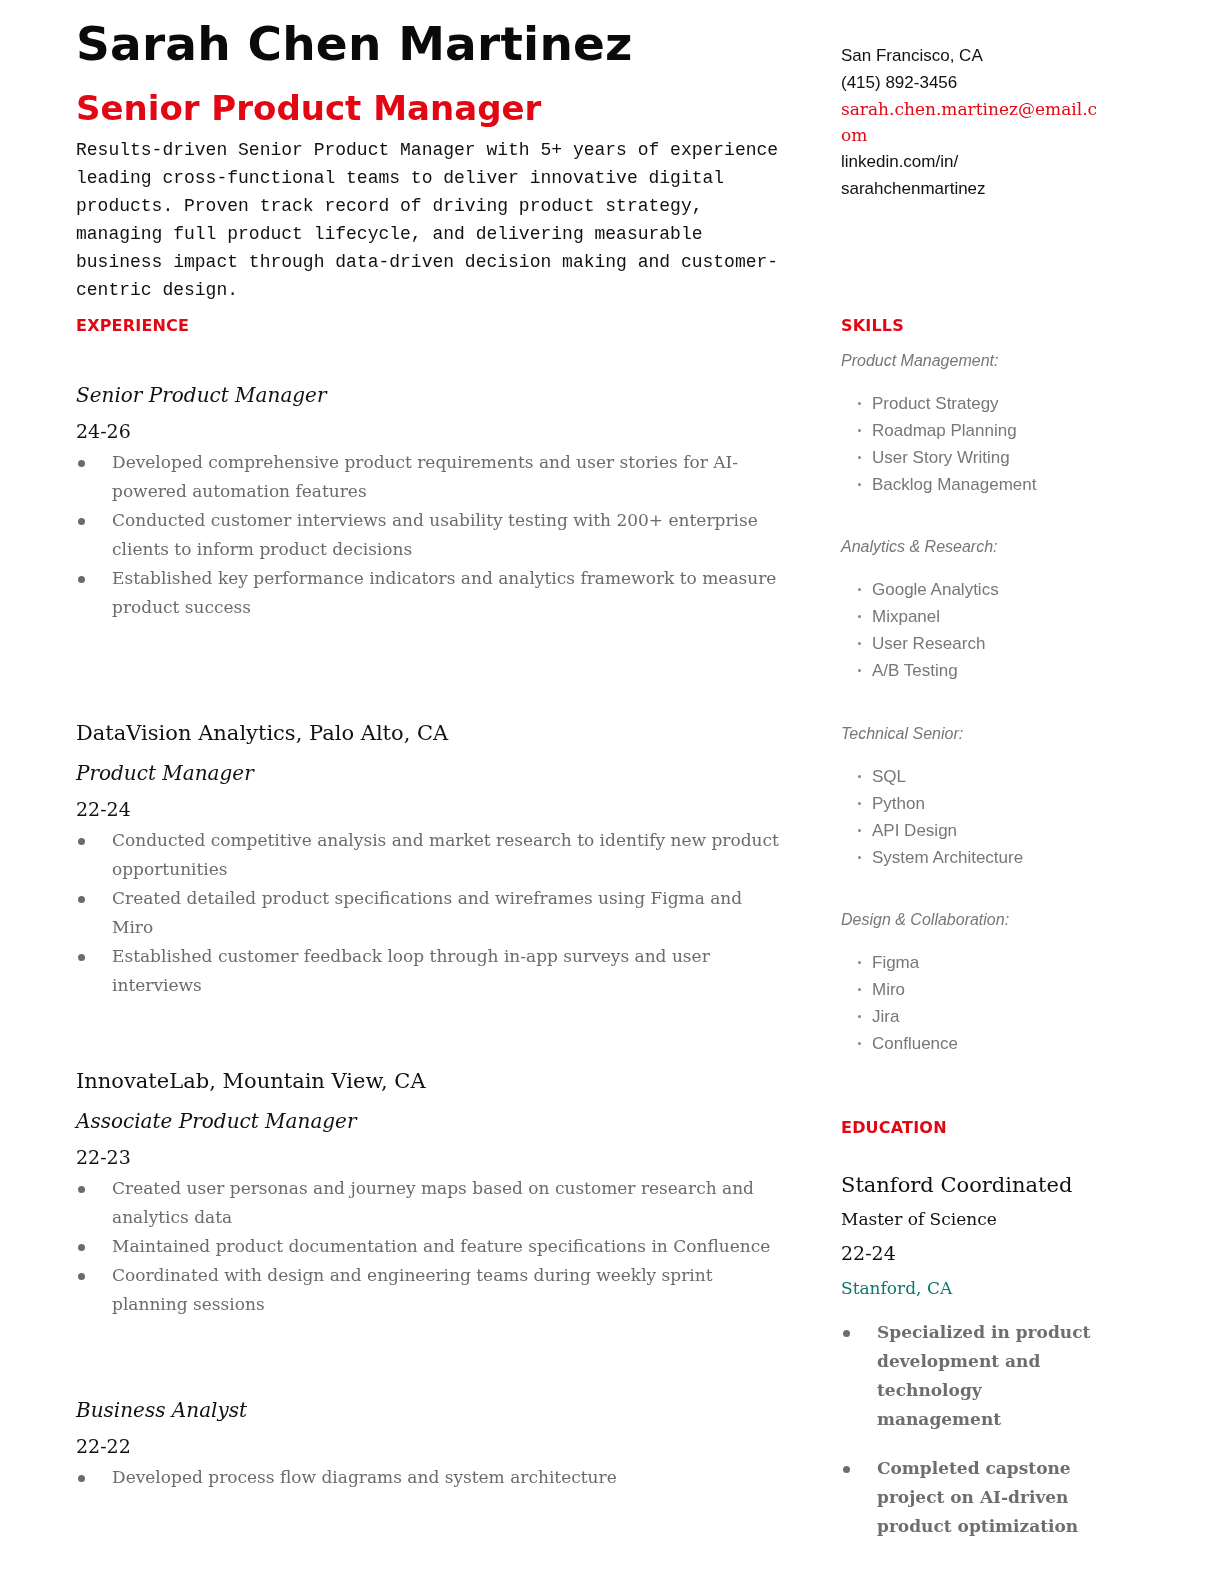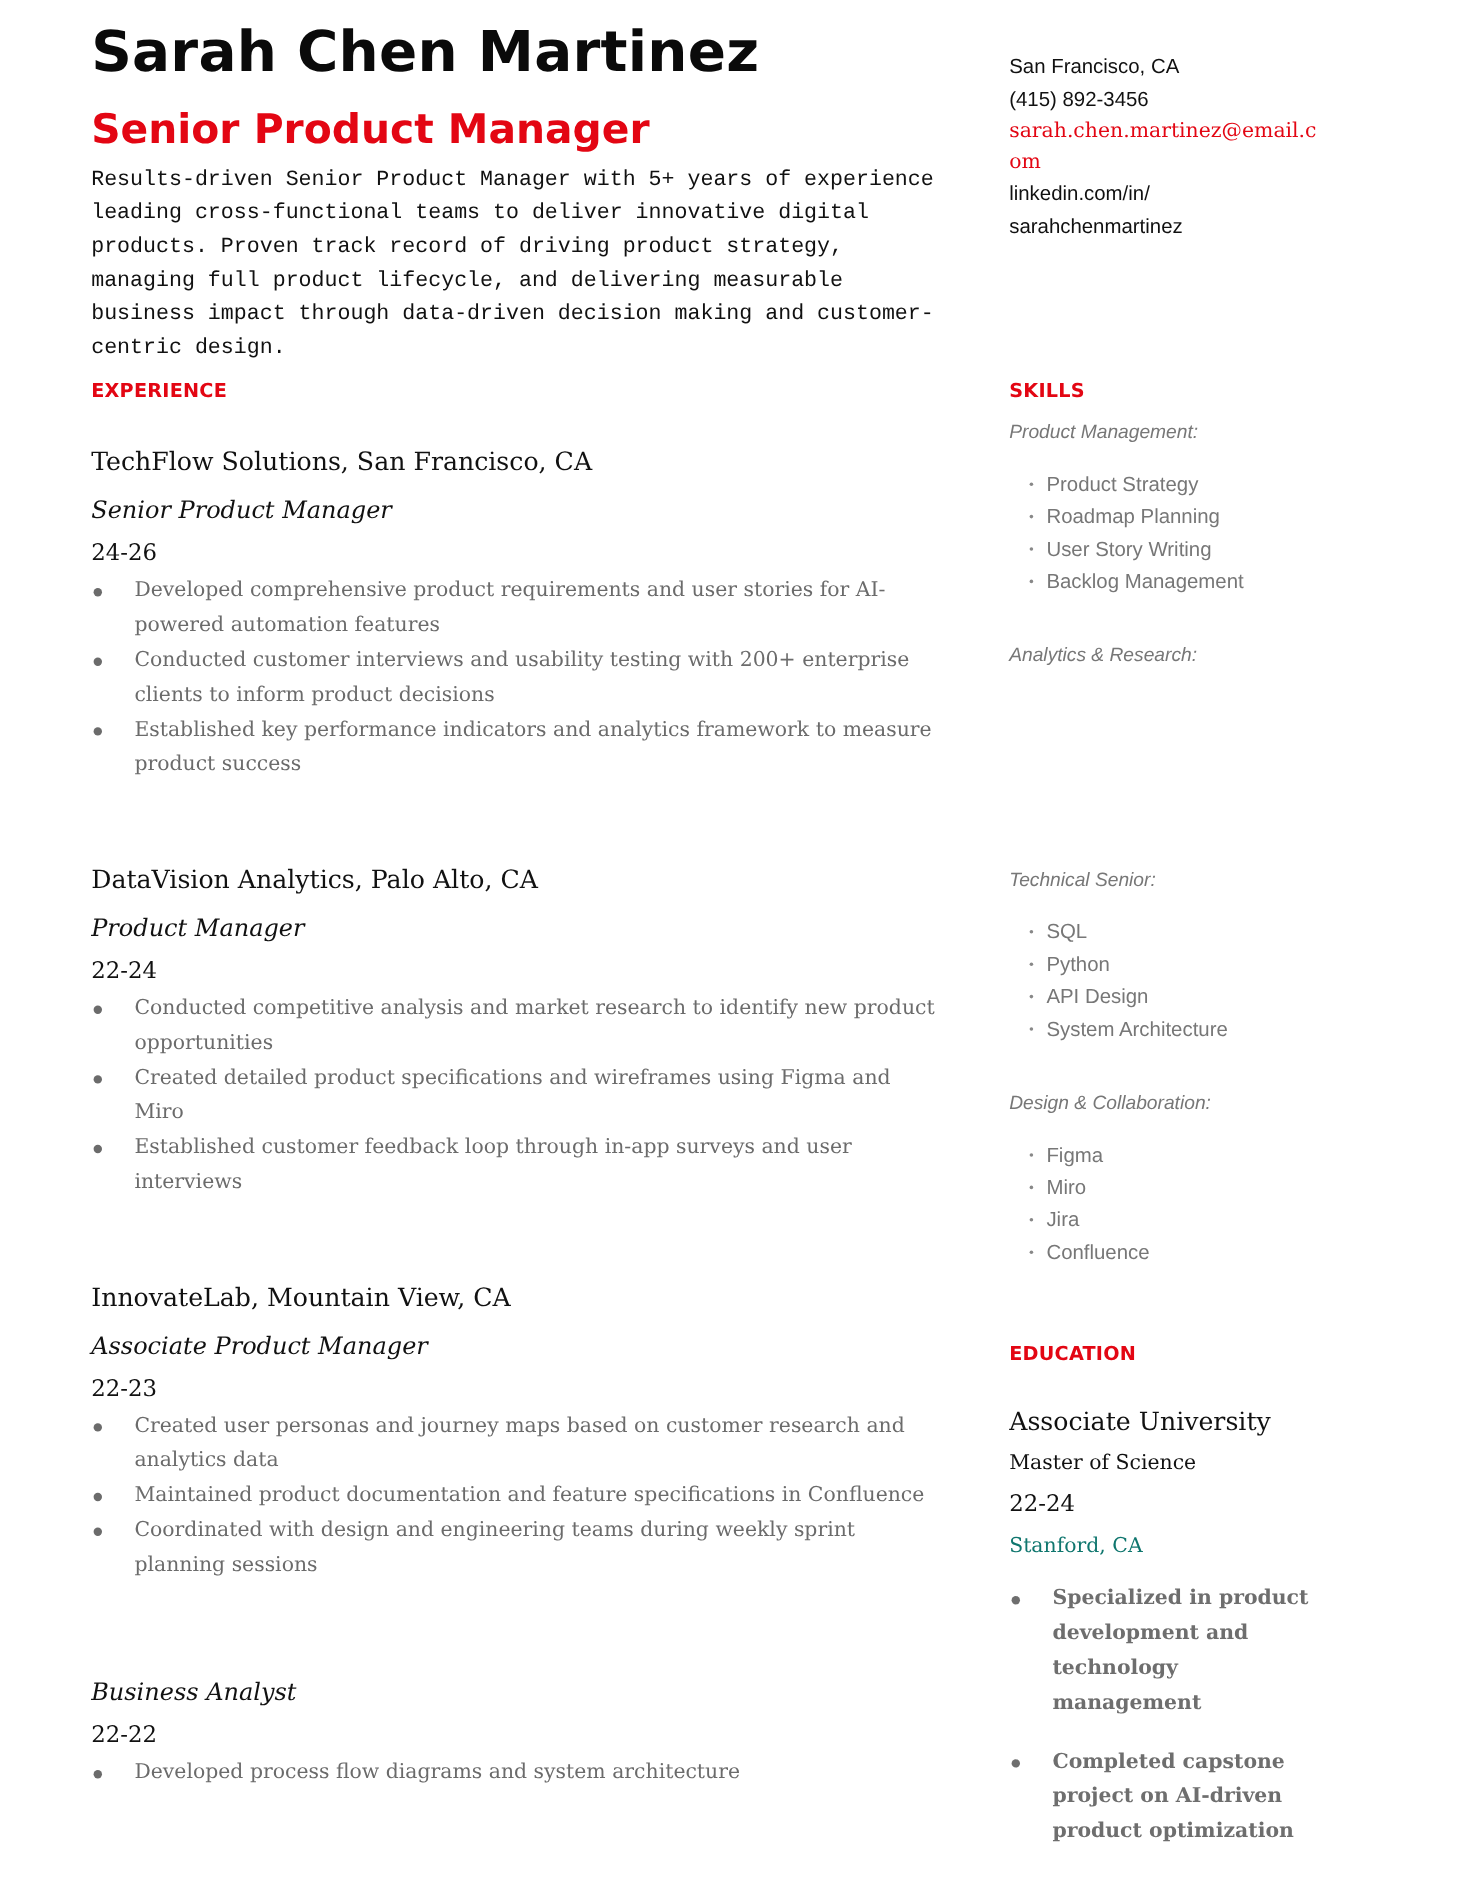--- a/index.html
+++ b/index.html
@@ -58,21 +58,20 @@
   <div class="contact-email">sarah.chen.martinez@email.com</div>
   <div>
     <div class="contact-line">linkedin.com/in/</div>
     <div class="contact-line">sarahchenmartinez</div>
   </div>
 </div>
 
 <div id="exp-head" class="sec-head">EXPERIENCE</div>
 
 <div class="job" style="top:370px;">
-  <div class="company">TechFlow Solutions, San Francisco, CA</div>
   <div class="role">Senior Product Manager</div>
   <div class="dates">24-26</div>
   <ul class="bullets">
     <li><span class="dot"></span><span>Developed comprehensive product requirements and user stories for AI-powered automation features</span></li>
     <li><span class="dot"></span><span>Conducted customer interviews and usability testing with 200+ enterprise clients to inform product decisions</span></li>
     <li><span class="dot"></span><span>Established key performance indicators and analytics framework to measure product success</span></li>
   </ul>
 </div>
 
 <div class="job" style="top:718px;">
@@ -112,20 +111,26 @@
   <ul class="skill-list">
     <li><span class="sdot"></span><span>Product Strategy</span></li>
     <li><span class="sdot"></span><span>Roadmap Planning</span></li>
     <li><span class="sdot"></span><span>User Story Writing</span></li>
     <li><span class="sdot"></span><span>Backlog Management</span></li>
   </ul>
 </div>
 
 <div class="skill-group" style="top:533px;">
   <div class="skill-cat">Analytics &amp; Research:</div>
+  <ul class="skill-list">
+    <li><span class="sdot"></span><span>Google Analytics</span></li>
+    <li><span class="sdot"></span><span>Mixpanel</span></li>
+    <li><span class="sdot"></span><span>User Research</span></li>
+    <li><span class="sdot"></span><span>A/B Testing</span></li>
+  </ul>
 </div>
 
 <div class="skill-group" style="top:720px;">
   <div class="skill-cat">Technical Senior:</div>
   <ul class="skill-list">
     <li><span class="sdot"></span><span>SQL</span></li>
     <li><span class="sdot"></span><span>Python</span></li>
     <li><span class="sdot"></span><span>API Design</span></li>
     <li><span class="sdot"></span><span>System Architecture</span></li>
   </ul>
@@ -137,21 +142,21 @@
     <li><span class="sdot"></span><span>Figma</span></li>
     <li><span class="sdot"></span><span>Miro</span></li>
     <li><span class="sdot"></span><span>Jira</span></li>
     <li><span class="sdot"></span><span>Confluence</span></li>
   </ul>
 </div>
 
 <div id="edu-head" class="sec-head">EDUCATION</div>
 
 <div id="edu">
-  <div class="school">Associate University</div>
+  <div class="school">Stanford Coordinated</div>
   <div class="degree">Master of Science</div>
   <div class="edu-dates">22-24</div>
   <div class="edu-loc">Stanford, CA</div>
   <ul class="edu-bullets">
     <li><span class="dot"></span><span>Specialized in product development and technology management</span></li>
     <li><span class="dot"></span><span>Completed capstone project on AI-driven product optimization</span></li>
   </ul>
 </div>
 
 </body></html>

